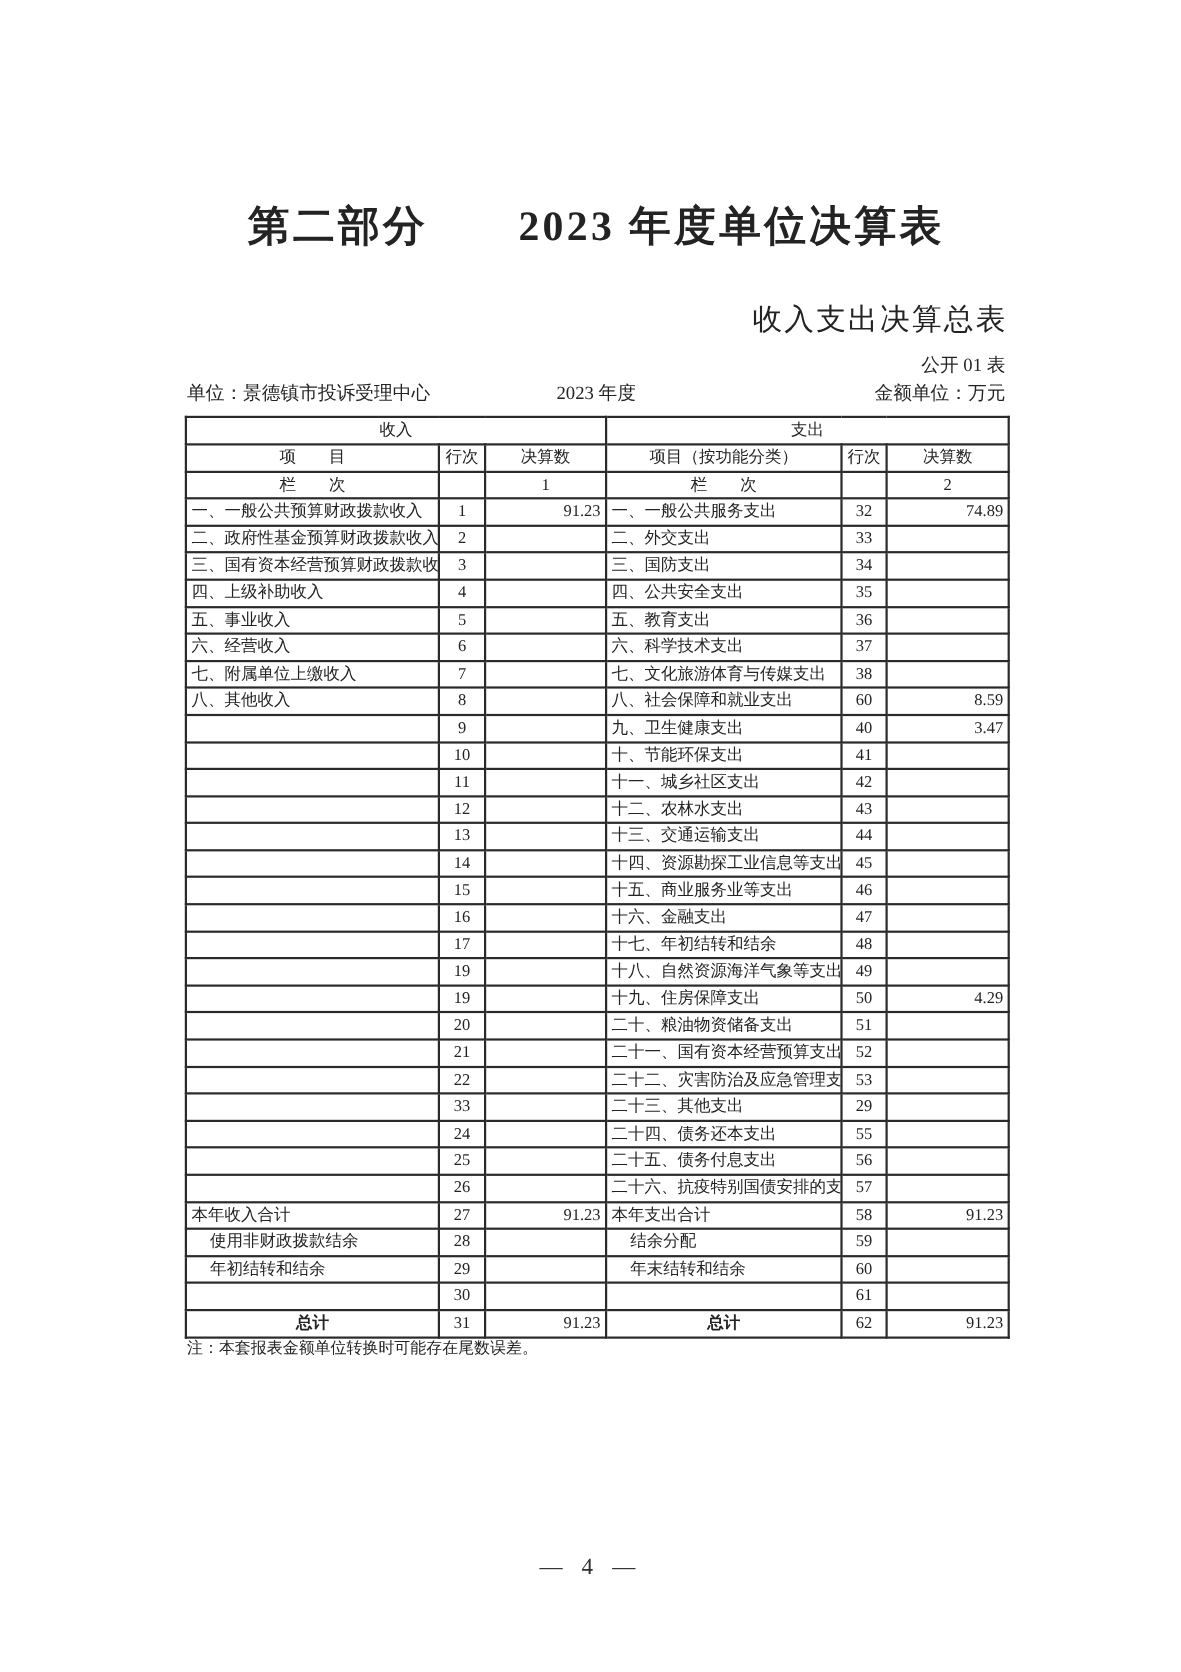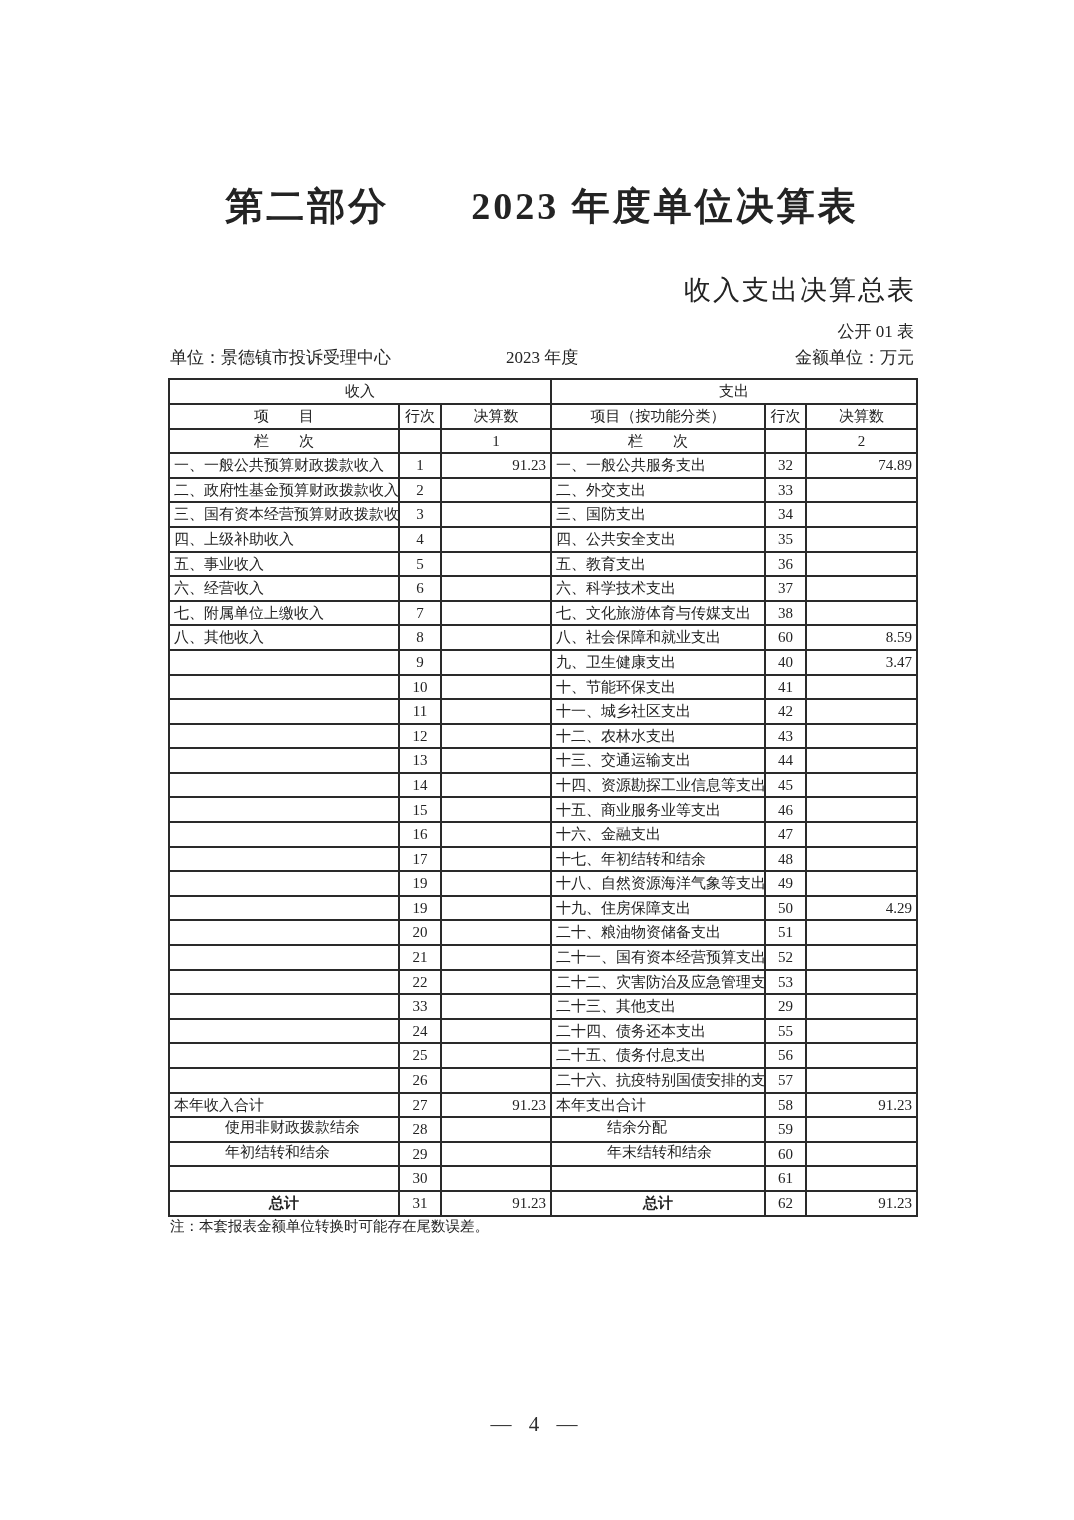--- a/index.html
+++ b/index.html
@@ -67,21 +67,21 @@
     height: 24.6px;
     line-height: 1.1;
     padding: 0 4px;
     white-space: nowrap;
     overflow: hidden;
   }
   .fin-table thead th { text-align: center; }
   .c-label { text-align: left; font-size: 14px; padding-left: 7px; }
   .c-line  { text-align: center; font-size: 14.5px; }
   .c-amt   { text-align: right; font-size: 14.5px; padding-right: 8px; }
-  .c-label.indent { padding-left: 55px; font-family: Liberation Mono, monospace; }
+  .c-label.indent { padding-left: 21px; }
   .c-label.total  { text-align: center; font-weight: bold; padding-left: 4px; }
 
   .note {
     font-size: 14.5px;
     line-height: 1.3;
     padding-left: 2px;
   }
   .page-number {
     position: absolute;
     left: 0; top: 1412px;

